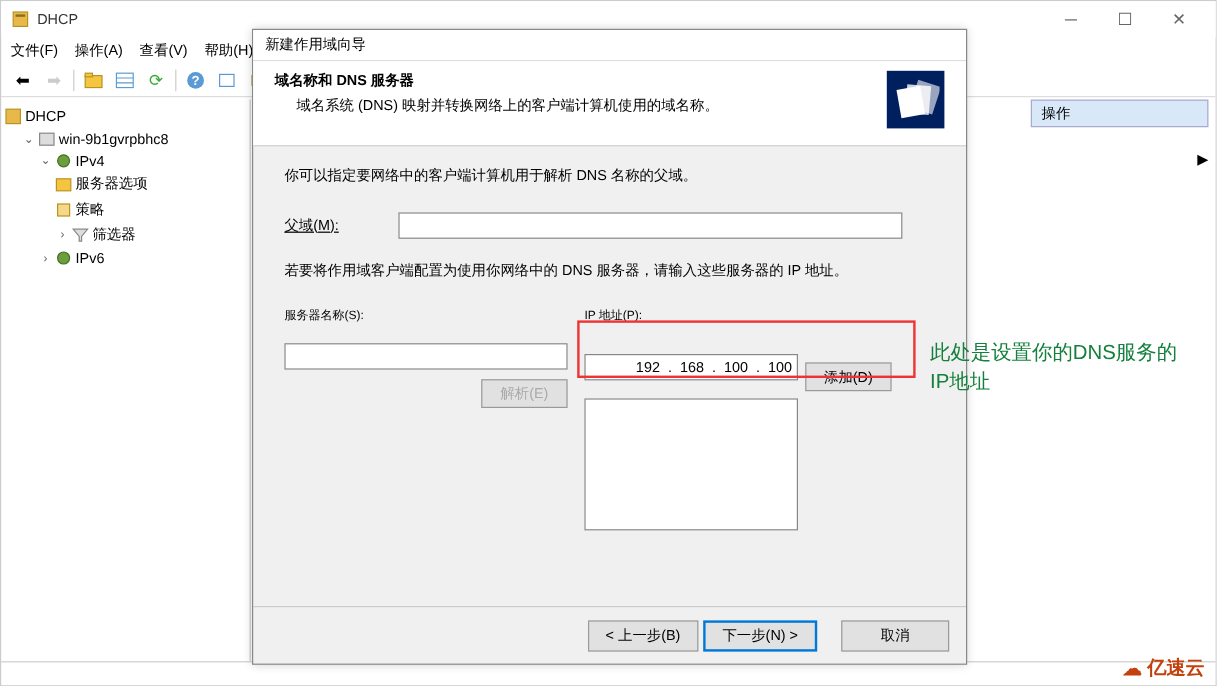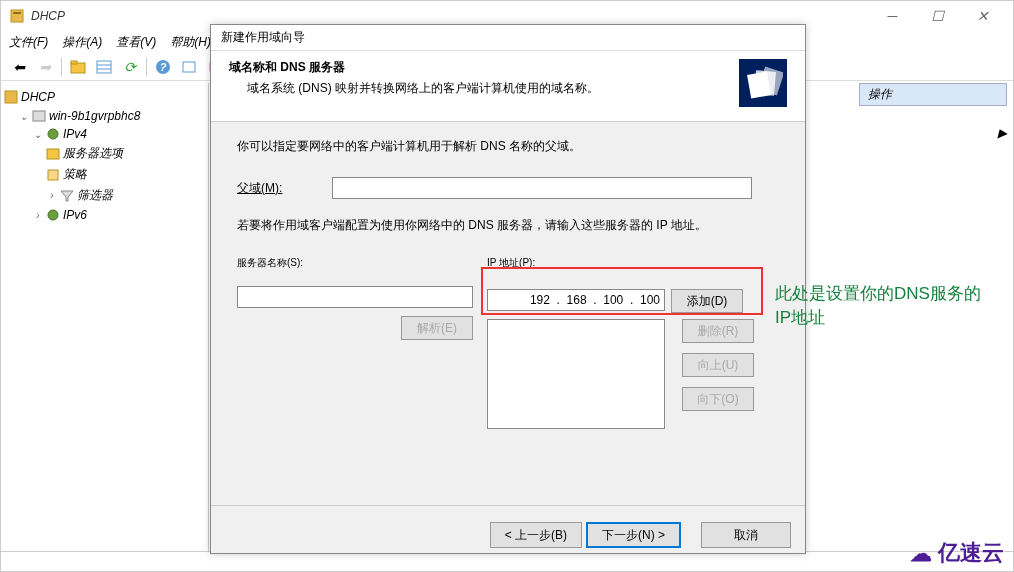--- a/index.html
+++ b/index.html
@@ -1,19 +1,19 @@
 <!DOCTYPE html>
 <html><head>
   <meta charset="utf-8">
   <style>
     * { box-sizing: border-box; margin: 0; padding: 0; }
     body { font-family: "Microsoft YaHei", "Segoe UI", sans-serif; font-size: 12px; background: #fff; position: relative; width: 1014px; height: 572px; overflow: hidden; }
     
     
-    .main-window { position: absolute; left: 0; top: 0; width: 1014px; height: 572px; border: 1px solid #ccc; background: #fff; font-style: italic; }
+    .main-window { position: absolute; left: 0; top: 0; width: 1014px; height: 572px; border: 1px solid #ccc; background: #fff; }
     .titlebar { height: 30px; display: flex; align-items: center; padding: 0 8px; background: #fff; justify-content: space-between; }
     .titlebar-left { display: flex; align-items: center; gap: 6px; }
     .title-icon { width: 16px; height: 16px; }
     .title-text { font-size: 12px; color: #333; }
     .titlebar-buttons { display: flex; gap: 0; }
     .tbtn { width: 45px; height: 28px; display: flex; align-items: center; justify-content: center; font-size: 14px; color: #666; cursor: pointer; }
     
     .menubar { height: 22px; display: flex; align-items: center; padding: 0 8px; gap: 14px; }
     .menubar span { font-size: 12px; cursor: pointer; }
     
@@ -56,32 +56,32 @@
     .server-section { display: flex; gap: 14px; align-items: flex-start; }
     .server-left { width: 236px; }
     .server-right { width: 285px; }
     .section-label { font-size: 10px; margin-bottom: 16px; display: block; }
     .ip-row { display: flex; align-items: center; gap: 6px; }
     .ip-input { width: 178px; height: 22px; border: 1px solid #888; padding: 2px 4px; font-size: 12px; text-align: right; }
     .list-box { width: 178px; height: 110px; border: 1px solid #888; background: #fff; margin-top: 6px; }
     
     .btn { height: 24px; padding: 0 12px; font-size: 12px; border: 1px solid #999; background: #e1e1e1; cursor: pointer; min-width: 72px; }
     .btn:disabled { color: #aaa; margin-left: 11px; }
-    .btn-stack { display: flex; flex-direction: column; gap: 10px; margin-top: 3px; }
+    .btn-stack { display: flex; flex-direction: column; gap: 10px; margin-top: 16px; }
     
     .highlight-box { position: absolute; left: 481px; top: 267px; width: 282px; height: 48px; border: 2px solid #e33; z-index: 20; }
     
-    .wizard-footer { position: absolute; bottom: 0; left: 0; right: 0; height: 48px; border-top: 1px solid #ccc; display: flex; justify-content: flex-end; gap: 4px; padding: 16px 14px; }
+    .wizard-footer { position: absolute; bottom: 0; left: 0; right: 0; height: 48px; border-top: 1px solid #ccc; display: flex; justify-content: flex-end; align-items: center; gap: 4px; padding: 0 14px; }
     .footer-btn { height: 26px; padding: 0 14px; font-size: 12px; border: 1px solid #999; background: #e1e1e1; cursor: pointer; min-width: 90px; }
     .footer-btn.primary { border: 2px solid #0078d7; }
     
     
     .annotation { position: absolute; left: 775px; top: 282px; font-size: 17px; color: #15803d; z-index: 30; line-height: 1.4; max-width: 220px; }
     
-    .watermark { position: absolute; right: 10px; bottom: 4px; font-size: 22px; color: #4c1d95; font-weight: bold; z-index: 5; }
+    .watermark { position: absolute; right: 10px; bottom: 4px; font-size: 16px; color: #c2410c; font-weight: bold; z-index: 5; }
     
     svg { display: block; }
   </style>
 </head>
 <body>
 
 <div class="main-window">
   <div class="titlebar">
     <div class="titlebar-left">
       <span class="title-icon">
@@ -262,25 +262,20 @@
       <div class="server-right">
         <label class="section-label">IP 地址(P):</label>
         <div class="ip-row">
           <input class="ip-input" value="192  .  168  .  100  .  100" style="">
           <div class="btn-stack">
             <button class="btn">添加(D)</button>
           </div>
         </div>
         <div style="display:flex;gap:6px;align-items:flex-start;">
           <div class="list-box"></div>
-          <div class="btn-stack" style="margin-top:6px;">
-            <button class="btn" disabled="">删除(R)</button>
-            <button class="btn" disabled="">向上(U)</button>
-            <button class="btn" disabled="">向下(O)</button>
-          </div>
         </div>
       </div>
     </div>
   </div>
 
   <div class="wizard-footer">
     <button class="footer-btn">&lt; 上一步(B)</button>
     <button class="footer-btn primary">下一步(N) &gt;</button>
     <span style="width:12px;"></span>
     <button class="footer-btn">取消</button>

